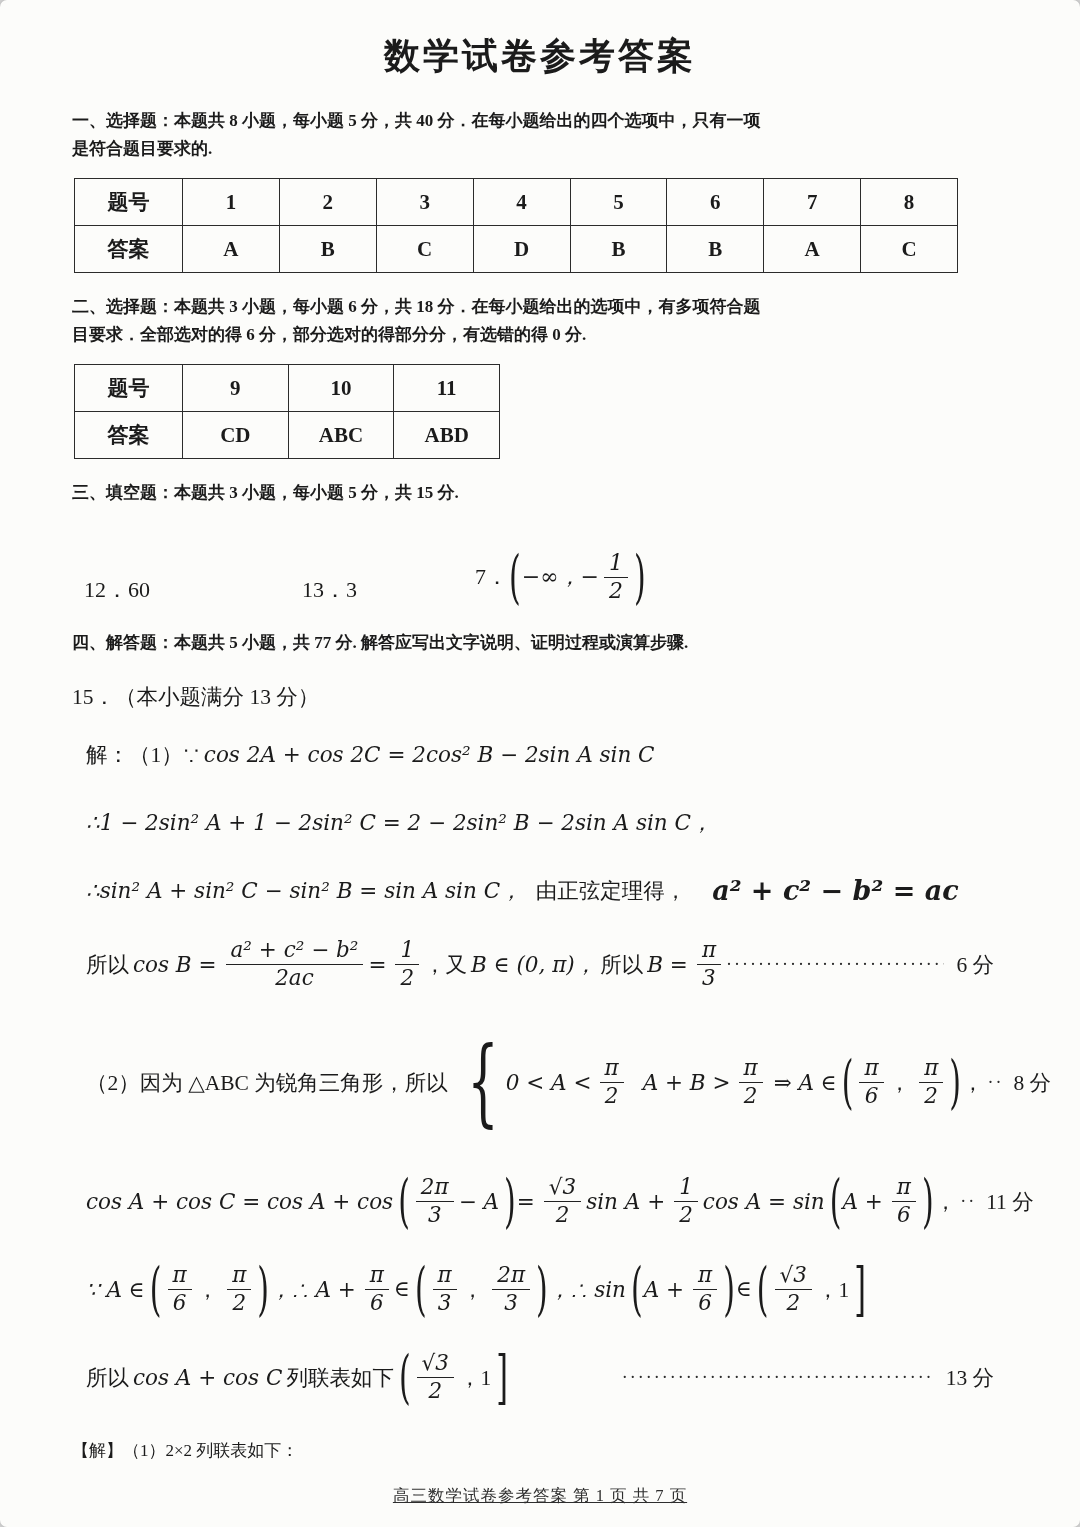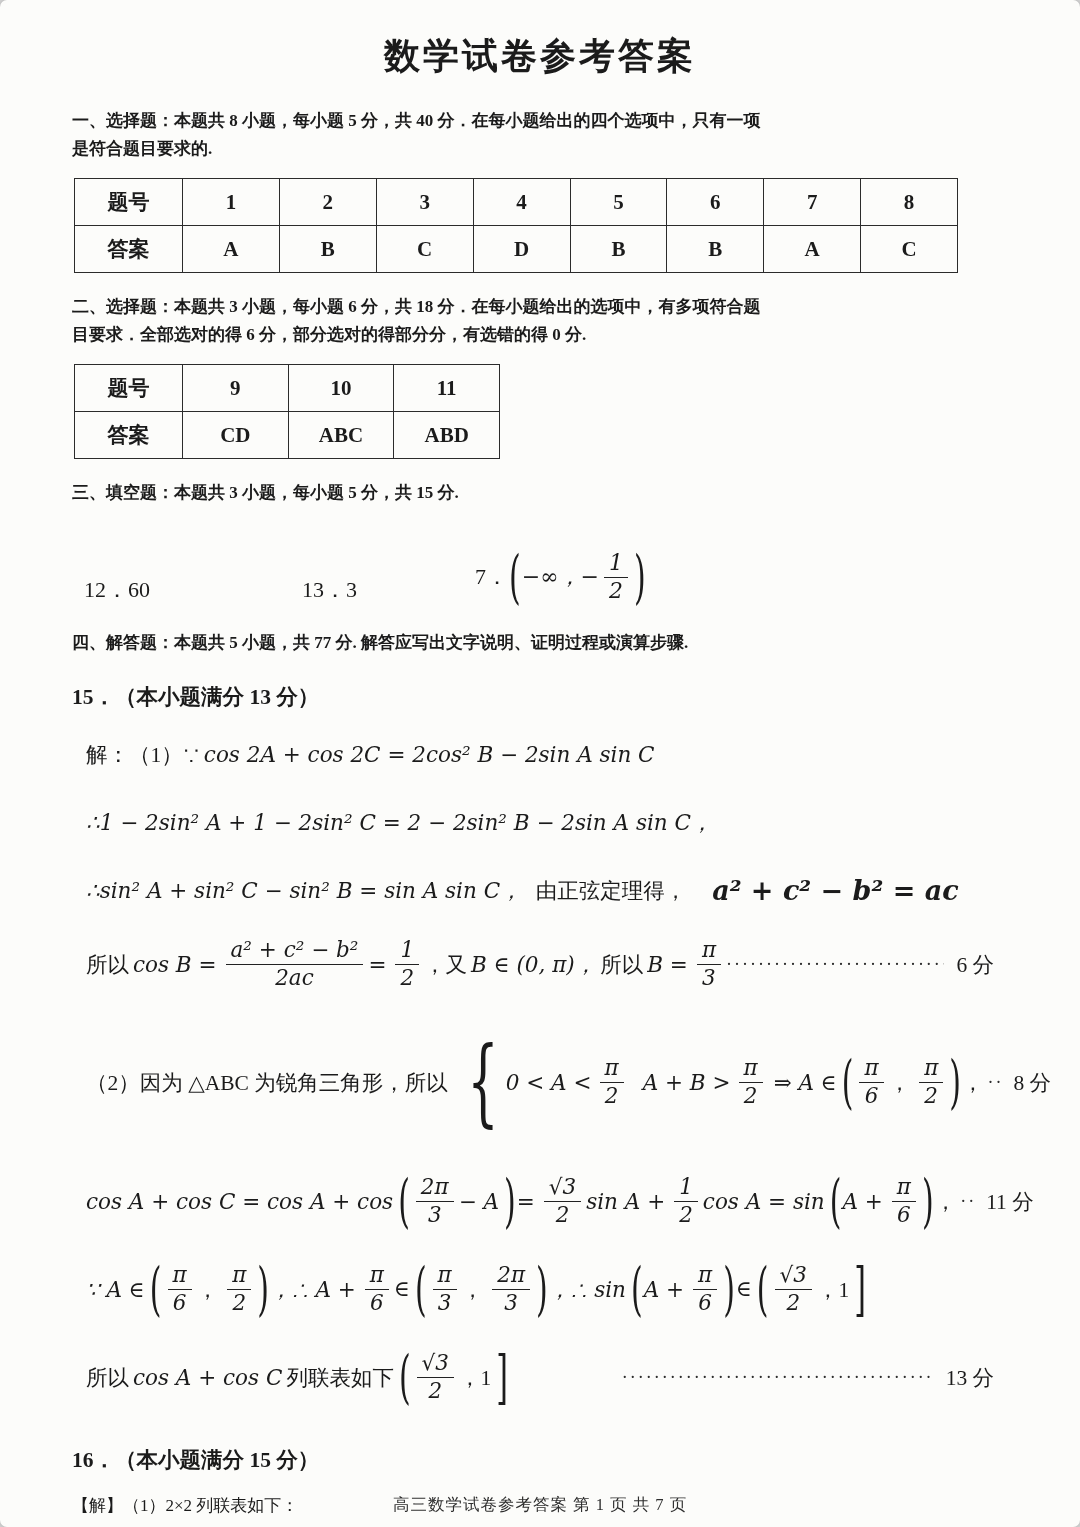--- a/index.html
+++ b/index.html
@@ -7,21 +7,21 @@
   body { font-family:"Liberation Serif","DejaVu Serif",serif; color:#1b1b1b; }
   .page {
     width:1080px; height:1527px; margin:0 auto; background:#fcfcfa;
     padding:26px 72px 14px 72px; position:relative; overflow:hidden;
     box-shadow:0 0 6px rgba(0,0,0,.25);
     border-radius:7px;
   }
   .title { text-align:center; font-size:36px; font-weight:700; letter-spacing:3px; margin:6px 0 26px 0; }
   .para { font-size:17px; line-height:1.62; font-weight:700; }
   .para.normal { font-weight:400; }
-  .pheader { font-weight:700; font-size:21.5px; margin-top:26px; }
+  .pheader { font-weight:400; font-size:21.5px; margin-top:26px; }
 
   table.anstable { border-collapse:collapse; table-layout:fixed; margin:16px 8px 20px 2px; }
   table.t1 { width:884px; }
   table.t2 { width:426px; }
   .anstable td {
     border:1.7px solid #2b2b2b; height:47px; text-align:center;
     font-weight:700; font-size:21px; font-family:"Liberation Serif",serif;
   }
   col.c-lbl { width:108px; }
 
@@ -57,22 +57,22 @@
           letter-spacing:2px; color:#2e2e2e; font-size:18px; }
   .score { margin-left:8px; white-space:nowrap; }
 
   .l1 { margin-top:20px; } .l2 { margin-top:22px; } .l3 { margin-top:22px; }
   .l4 { margin-top:12px; min-height:78px; }
   .l5 { margin-top:4px; min-height:150px; }
   .l6 { margin-top:2px; min-height:84px; }
   .l7 { margin-top:4px; min-height:84px; }
   .l8 { margin-top:4px; min-height:84px; }
 
-  .footer { position:absolute; bottom:11px; left:0; right:0; text-align:center;
-            font-size:16.5px; color:#2e2e2e; letter-spacing:1px; }
+  .footer { position:absolute; bottom:20px; left:0; right:0; text-align:center;
+            font-size:16.5px; color:#2e2e2e; letter-spacing:1px;text-decoration:underline; }
 </style>
 </head>
 <body>
 
 <div class="page">
 
   <h1 class="title">数学试卷参考答案</h1>
 
   <p class="para">
     <span>一、选择题：本题共 8 小题，每小题 5 分，共 40 分．在每小题给出的四个选项中，只有一项</span><br>
@@ -329,18 +329,17 @@
     <span class="frac">
       <span class="fnum">√3</span>
       <span class="fden">2</span>
     </span>
     <span>，1</span>
     <span class="bp tall">]</span>
     <span class="dots">·······································</span>
     <span class="score">13 分</span>
   </div>
 
-  <p class="pheader">16．（本小题满分 15 分）</p>
   <p class="para normal" style="margin-top:18px;">【解】（1）2×2 列联表如下：</p>
 
   <div class="footer">高三数学试卷参考答案  第 1 页 共 7 页</div>
 
 </div>
 
 </body></html>

